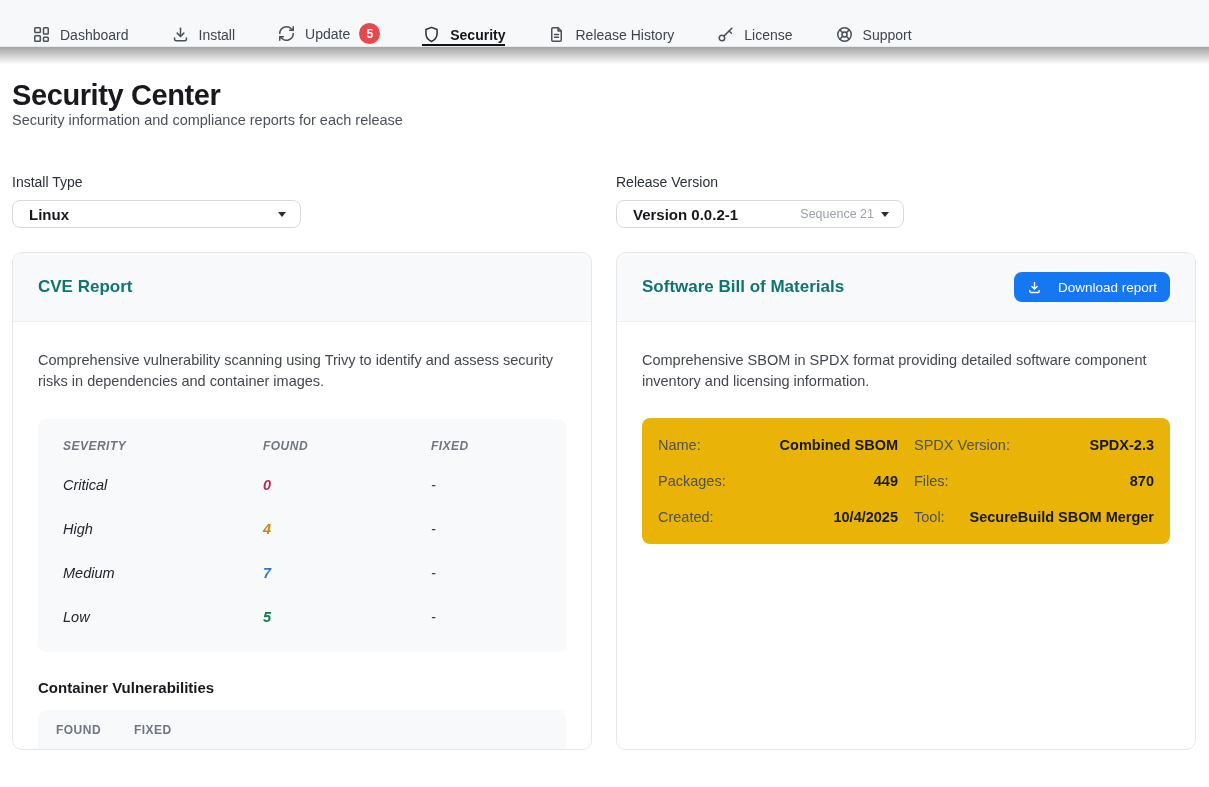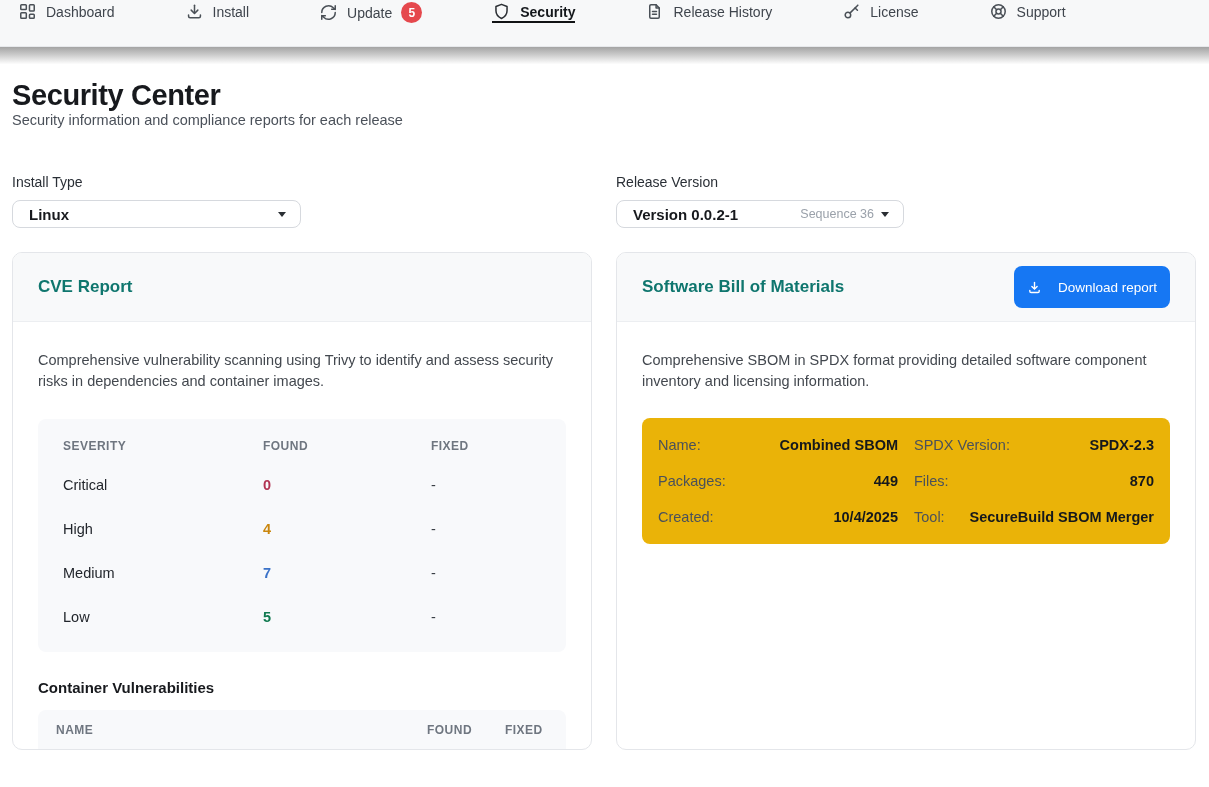--- a/index.html
+++ b/index.html
@@ -5,24 +5,23 @@
   * { margin:0; padding:0; box-sizing:border-box; }
   html,body { background:#ffffff; }
   body {
     width:1209px; height:787px; overflow:hidden;
     font-family:"Liberation Sans", sans-serif;
     color:#1b1f24;
   }
   
   .topnav {
     height:47px; background:#f7f8f9;
-    display:flex; align-items:flex-start;
-    padding-left:18px;
+    display:flex; align-items:flex-end;
+    padding-left:32px;
     border-bottom:1px solid #e7e9ec;
-    gap:28px;
   }
   .nav-item {
     display:flex; align-items:center; gap:9px;
     margin-right:42px; cursor:pointer;
     font-size:14px; color:#3f454d;
     border-bottom:2.5px solid transparent;
     padding-top:2px;
   }
   .nav-item .nav-icon { display:flex; align-items:center; color:#4a5057; }
   .nav-item.active { color:#14171b; font-weight:700; border-bottom-color:#111315; }
@@ -77,40 +76,41 @@
     min-height:69px; display:flex; align-items:center; justify-content:space-between;
     padding:0 25px; flex:0 0 auto;
   }
   .card-title { font-size:17px; font-weight:700; color:#0f766e; }
   .card-body { padding:28px 25px; flex:1 1 auto; }
   .card-desc { font-size:14.5px; line-height:1.48; color:#43484f; }
   
   .sev-table {
     margin-top:26px; background:#f8f9fb; border-radius:8px;
     padding:6px 25px 13px;
+    font-style:italic;
   }
   .sev-row { display:grid; grid-template-columns:200px 168px 1fr; align-items:center; height:44px; }
   .sev-row.head { height:38px; padding-top:4px; }
   .col-head { font-size:12px; font-weight:700; letter-spacing:0.04em; color:#6f7680; text-transform:uppercase; }
   .sev-name { font-size:14.5px; color:#22262c; }
   .sev-found { font-size:14.5px; font-weight:700; }
   .sev-fixed { font-size:14.5px; color:#3a3f46; }
   
   .cv-title { margin-top:27px; font-size:15px; font-weight:700; color:#17191d; }
   .cv-head {
     margin-top:14px; background:#f8f9fb; border-radius:8px 8px 0 0;
     height:41px; display:flex; align-items:center; padding:0 18px;
   }
   .cv-name { flex:1; }
   .cv-found { width:78px; }
   .cv-fixed { width:43px; }
   
   .download-btn {
     border:none; border-radius:8px; color:#fff;
-    height:42px; padding:0 13px; display:flex; align-items:center; gap:16px;
+    height:30px; padding:0 13px; display:flex; align-items:center; gap:16px;
     font-size:13.5px; font-weight:500; cursor:pointer;
     font-family:"Liberation Sans", sans-serif;
   }
   .sbom-info {
     margin-top:25px; background:#eab308; border-radius:8px;
     padding:9px 16px;
   }
   .info-row { display:flex; gap:16px; height:36px; align-items:center; }
   .info-pair { flex:1; display:flex; justify-content:space-between; align-items:center; }
   .info-label { font-size:14.5px; color:#4b515a; }
@@ -209,21 +209,21 @@
       <div class="select narrow">
         <span class="select-value">Linux</span>
         <span class="caret"></span>
       </div>
     </div>
     <div>
       <label class="filter-label">Release Version</label>
       <div class="select release">
         <span class="select-value">Version 0.0.2-1</span>
         <span class="select-meta">
-          <span class="select-seq">Sequence 36</span>
+          <span class="select-seq">Sequence 21</span>
           <span class="caret"></span>
         </span>
       </div>
     </div>
   </div>
 
   <div class="cards">
 
     <section class="card">
       <header class="card-header">
@@ -255,21 +255,20 @@
           </div>
           <div class="sev-row">
             <span class="sev-name">Low</span>
             <span class="sev-found" style="color: rgb(17, 122, 80);">5</span>
             <span class="sev-fixed">-</span>
           </div>
         </div>
 
         <h3 class="cv-title">Container Vulnerabilities</h3>
         <div class="cv-head">
-          <span class="col-head cv-name">Name</span>
           <span class="col-head cv-found">Found</span>
           <span class="col-head cv-fixed">Fixed</span>
         </div>
       </div>
     </section>
 
     <section class="card">
       <header class="card-header">
         <h2 class="card-title">Software Bill of Materials</h2>
         <button class="download-btn" style="background: rgb(22, 119, 243);">

